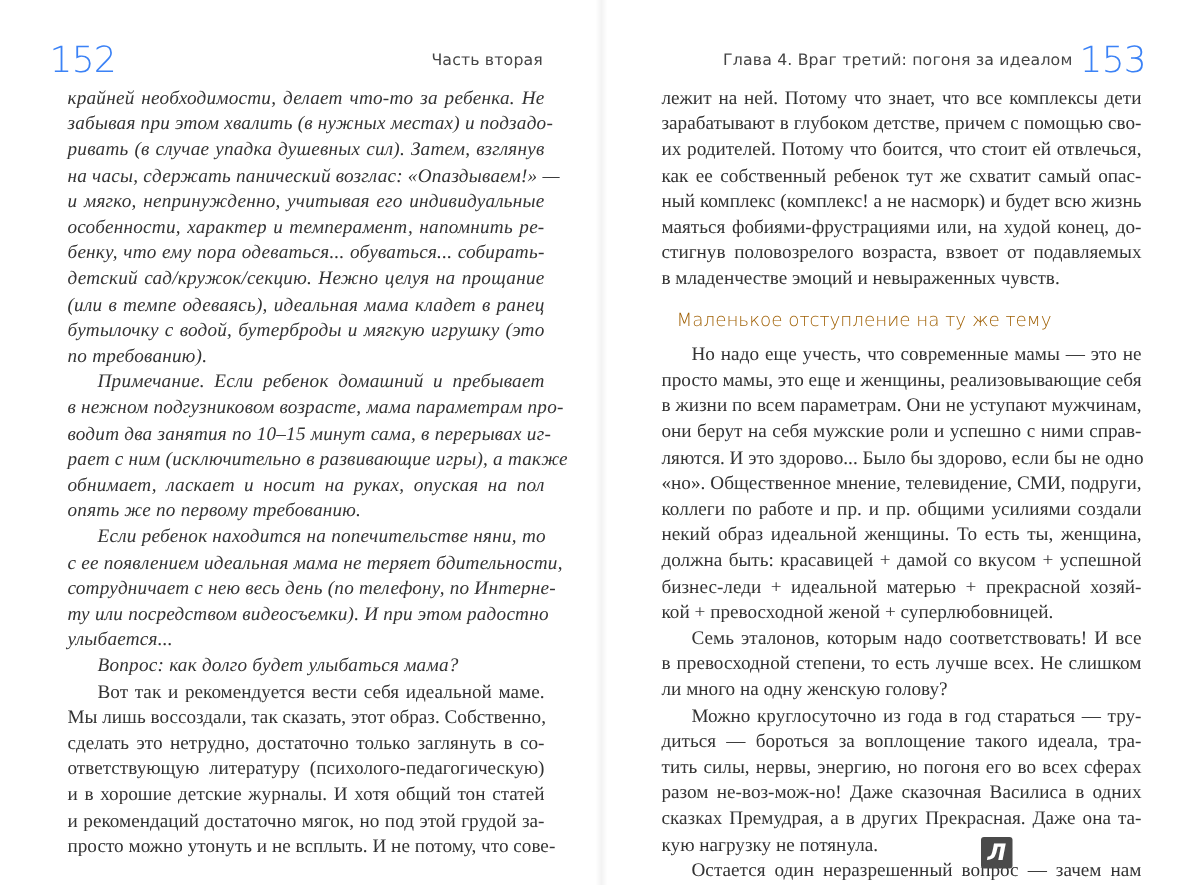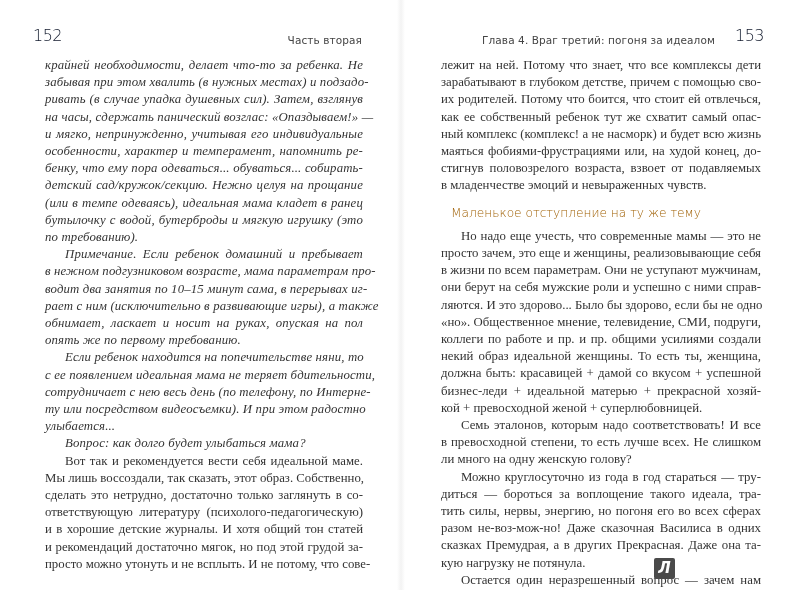--- a/index.html
+++ b/index.html
@@ -13,21 +13,21 @@
       position: absolute; left: 397px; top: 0; width: 8px; height: 590px;
       background: linear-gradient(to right, #ffffff, #f3f3f3 50%, #ffffff);
     }
     .page { position: absolute; top: 0; height: 590px; }
     .page.left { left: 0; width: 400px; }
     .page.right { left: 400px; width: 400px; }
 
     .folio {
       position: absolute; top: 26px;
       font-family: "DejaVu Sans", sans-serif; font-weight: 200;
-      font-size: 16px; color: #0f172a; letter-spacing: -0.5px;
+      font-size: 24px; color: #3b82f6; letter-spacing: -0.5px;
     }
     .left .folio { left: 33px; }
     .right .folio { right: 36px; }
     .running-head {
       position: absolute; top: 34px;
       font-family: "DejaVu Sans", sans-serif; font-size: 10.5px;
       color: #444; letter-spacing: 0.1px; margin-left: 43px;
     }
     .left .running-head { right: 38px; }
     .right .running-head { left: 39px; }
@@ -108,21 +108,21 @@
           <span class="line">их родителей. Потому что боится, что стоит ей отвлечься,</span>
           <span class="line">как ее собственный ребенок тут же схватит самый опас-</span>
           <span class="line">ный комплекс (комплекс! а не насморк) и будет всю жизнь</span>
           <span class="line">маяться фобиями-фрустрациями или, на худой конец, до-</span>
           <span class="line">стигнув половозрелого возраста, взвоет от подавляемых</span>
           <span class="line last">в младенчестве эмоций и невыраженных чувств.</span>
         </div>
       <span class="subhead">Маленькое отступление на ту же тему</span>
       <div id="right-after">
           <span class="line indent">Но надо еще учесть, что современные мамы — это не</span>
-          <span class="line">просто зачем, это еще и женщины, реализовывающие себя</span>
+          <span class="line">просто мамы, это еще и женщины, реализовывающие себя</span>
           <span class="line">в жизни по всем параметрам. Они не уступают мужчинам,</span>
           <span class="line">они берут на себя мужские роли и успешно с ними справ-</span>
           <span class="line">ляются. И это здорово... Было бы здорово, если бы не одно</span>
           <span class="line">«но». Общественное мнение, телевидение, СМИ, подруги,</span>
           <span class="line">коллеги по работе и пр. и пр. общими усилиями создали</span>
           <span class="line">некий образ идеальной женщины. То есть ты, женщина,</span>
           <span class="line">должна быть: красавицей + дамой со вкусом + успешной</span>
           <span class="line">бизнес-леди + идеальной матерью + прекрасной хозяй-</span>
           <span class="line last">кой + превосходной женой + суперлюбовницей.</span>
           <span class="line indent">Семь эталонов, которым надо соответствовать! И все</span>

